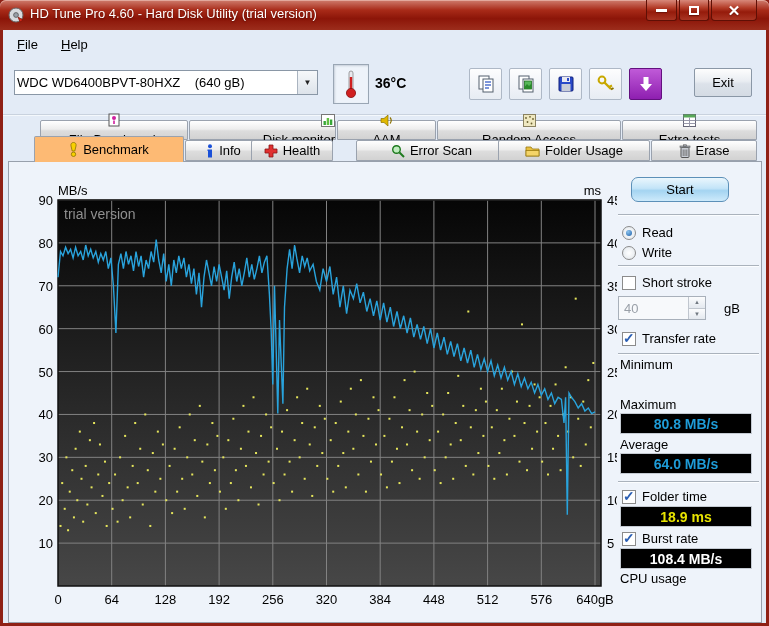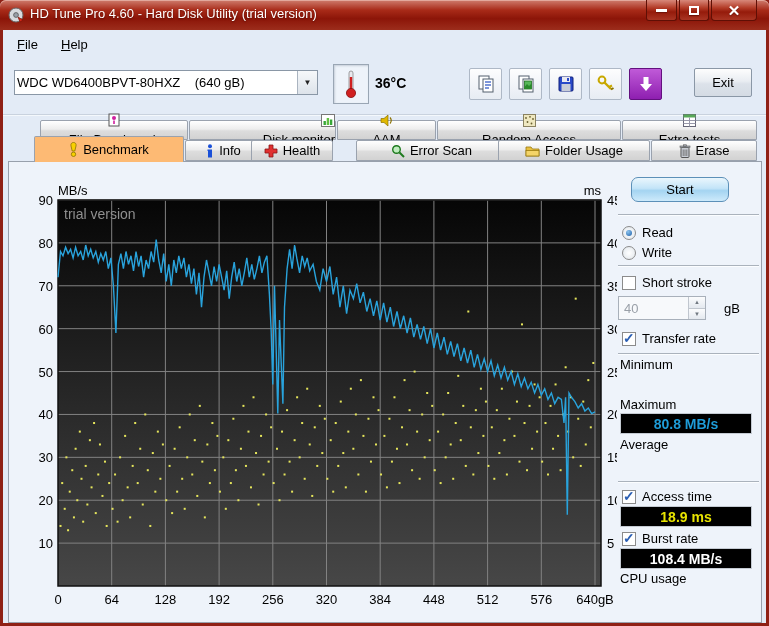--- a/index.html
+++ b/index.html
@@ -586,26 +586,27 @@
         <div class="checkbox on"></div>
         <span>Transfer rate</span>
       </div>
 
       <div class="sep" style="top:191px;"></div>
 
       <div class="stat-label" style="top:195px;">Minimum</div>
       <div class="stat-label" style="top:235px;">Maximum</div>
       <div class="stat-box c-blue" style="top:251px;">80.8 MB/s</div>
       <div class="stat-label" style="top:275px;">Average</div>
+      <div class="stat-box c-blue" style="top:291px;">64.0 MB/s</div>
 
       <div class="sep" style="top:319px;"></div>
 
       <div class="ctl-row" style="left:613px;top:327px;">
         <div class="checkbox on"></div>
-        <span>Access time</span>
+        <span>Folder time</span>
       </div>
       <div class="stat-box c-yellow" style="top:344px;">18.9 ms</div>
 
       <div class="ctl-row" style="left:613px;top:369px;">
         <div class="checkbox on"></div>
         <span>Burst rate</span>
       </div>
       <div class="stat-box c-white" style="top:386px;">108.4 MB/s</div>
 
       <div class="stat-label" style="top:409px;">CPU usage</div>

